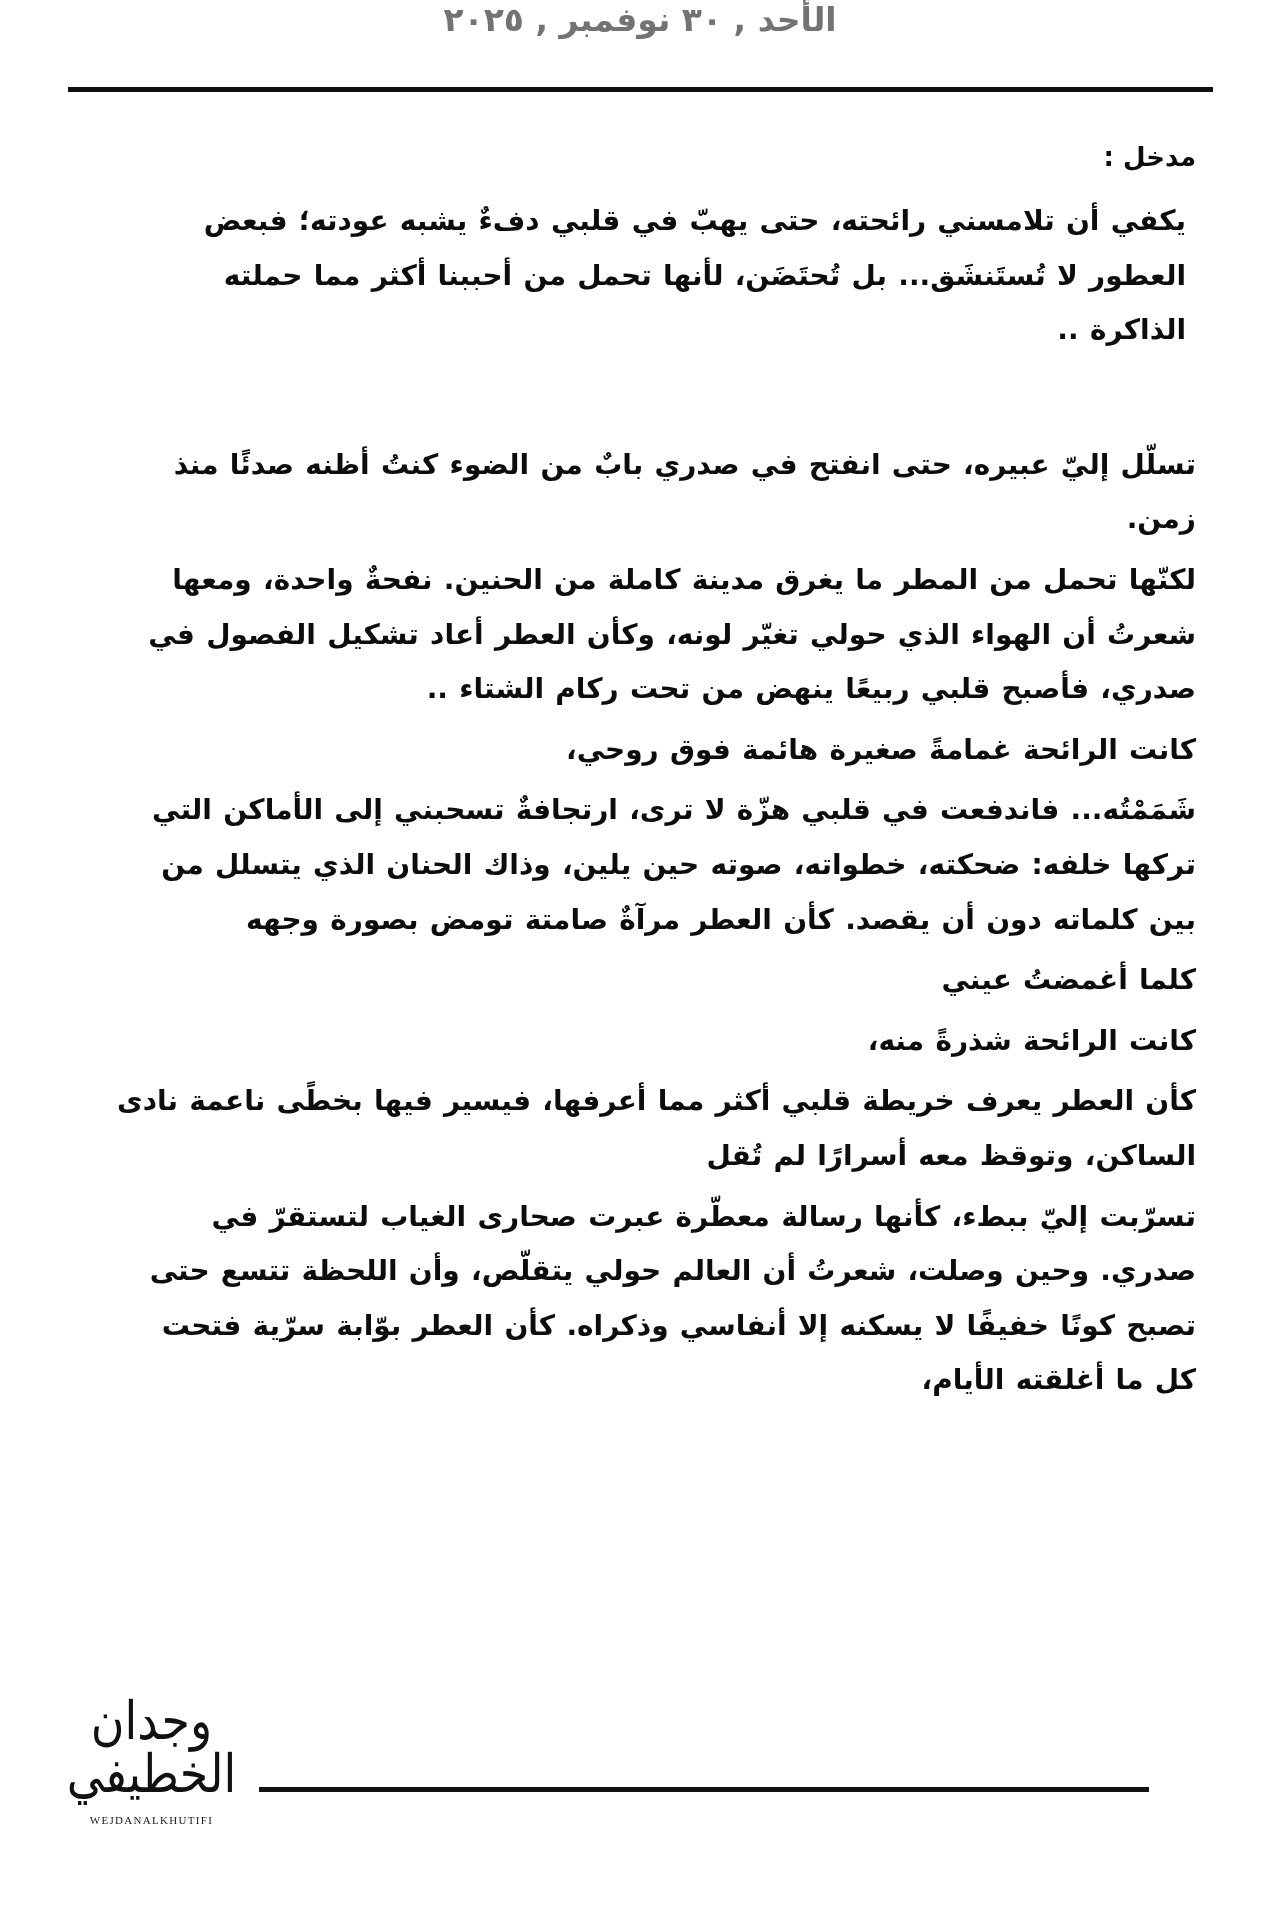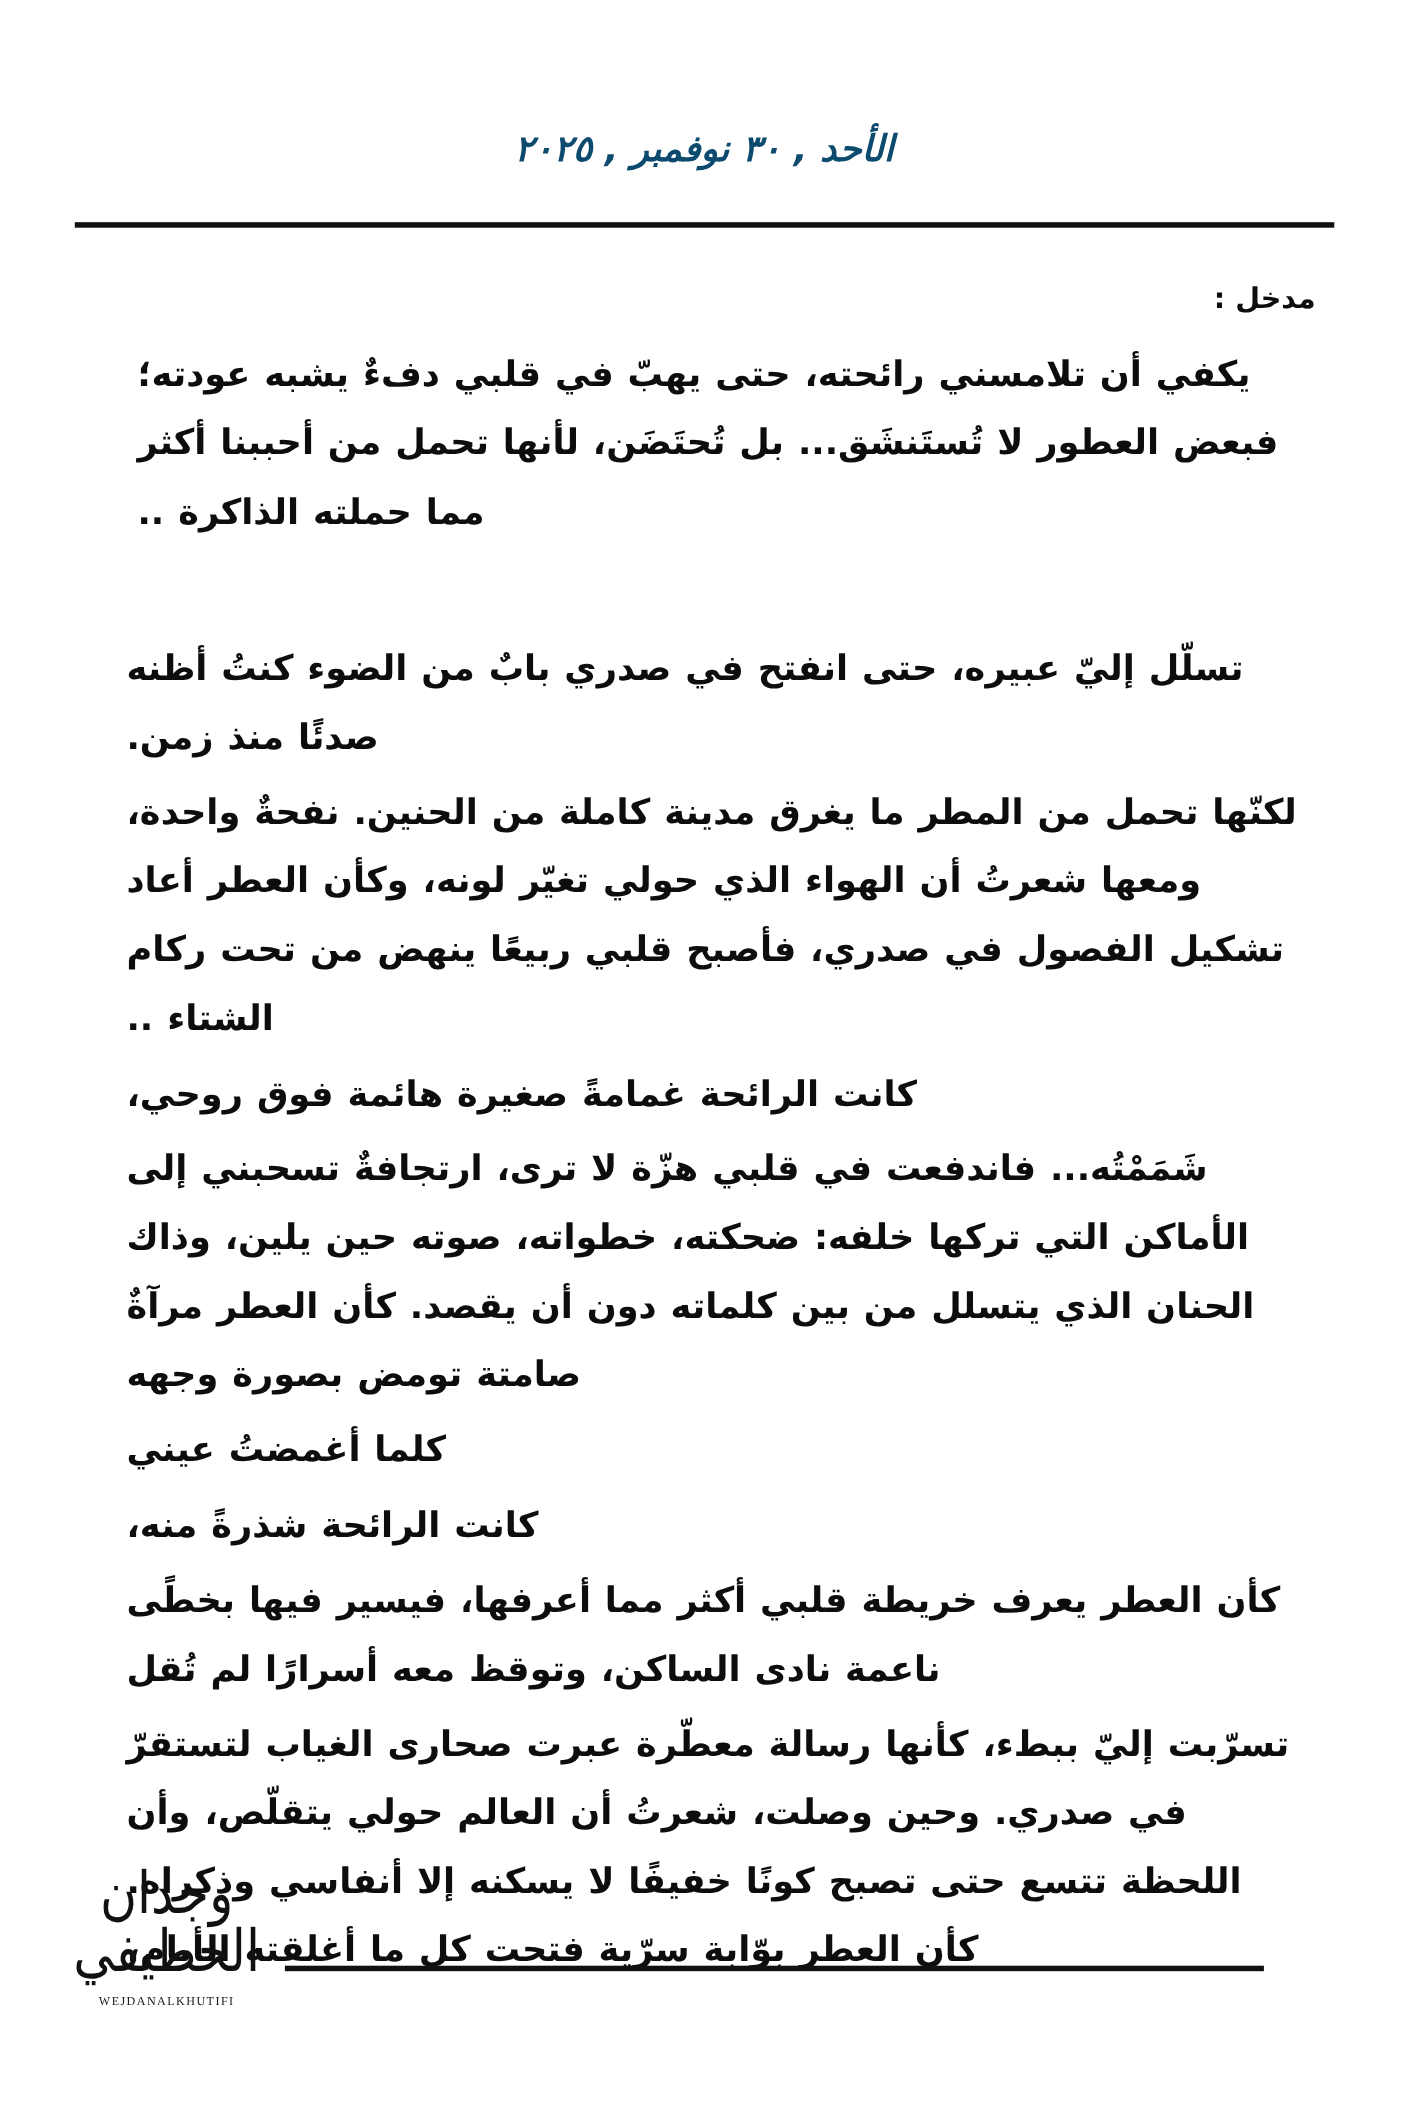--- a/index.html
+++ b/index.html
@@ -21,24 +21,22 @@
     box-sizing: border-box;
     padding: 0;
     position: relative;
   }
   .date-line {
     text-align: center;
     font-size: 33px;
     font-weight: bold;
     letter-spacing: 1px;
     margin: 0;
-    padding-top: 115px;
     direction: rtl;
-    color: #0c4a6e;
-    font-style: italic;
+    color: #737373;
   }
   .top-rule {
     width: 1145px;
     height: 5px;
     background: #111111;
     margin: 48px auto 0 auto;
   }
   .body-wrap {
     padding: 0 84px 0 115px;
     direction: rtl;
@@ -46,24 +44,24 @@
   }
   .intro-label {
     text-align: right;
     font-size: 26px;
     font-weight: bold;
     margin-top: 50px;
     margin-bottom: 22px;
     letter-spacing: 0.5px;
   }
   .para {
-    font-size: 32px;
+    font-size: 28px;
     font-weight: bold;
     line-height: 1.95;
-    text-align: left;
+    text-align: right;
     margin: 0 0 0 0;
     letter-spacing: 0.2px;
     word-spacing: 1.5px;
   }
   .para.intro-text {
     margin-bottom: 80px;
     padding: 0 10px;
   }
   .para.block {
     margin-bottom: 6px;

